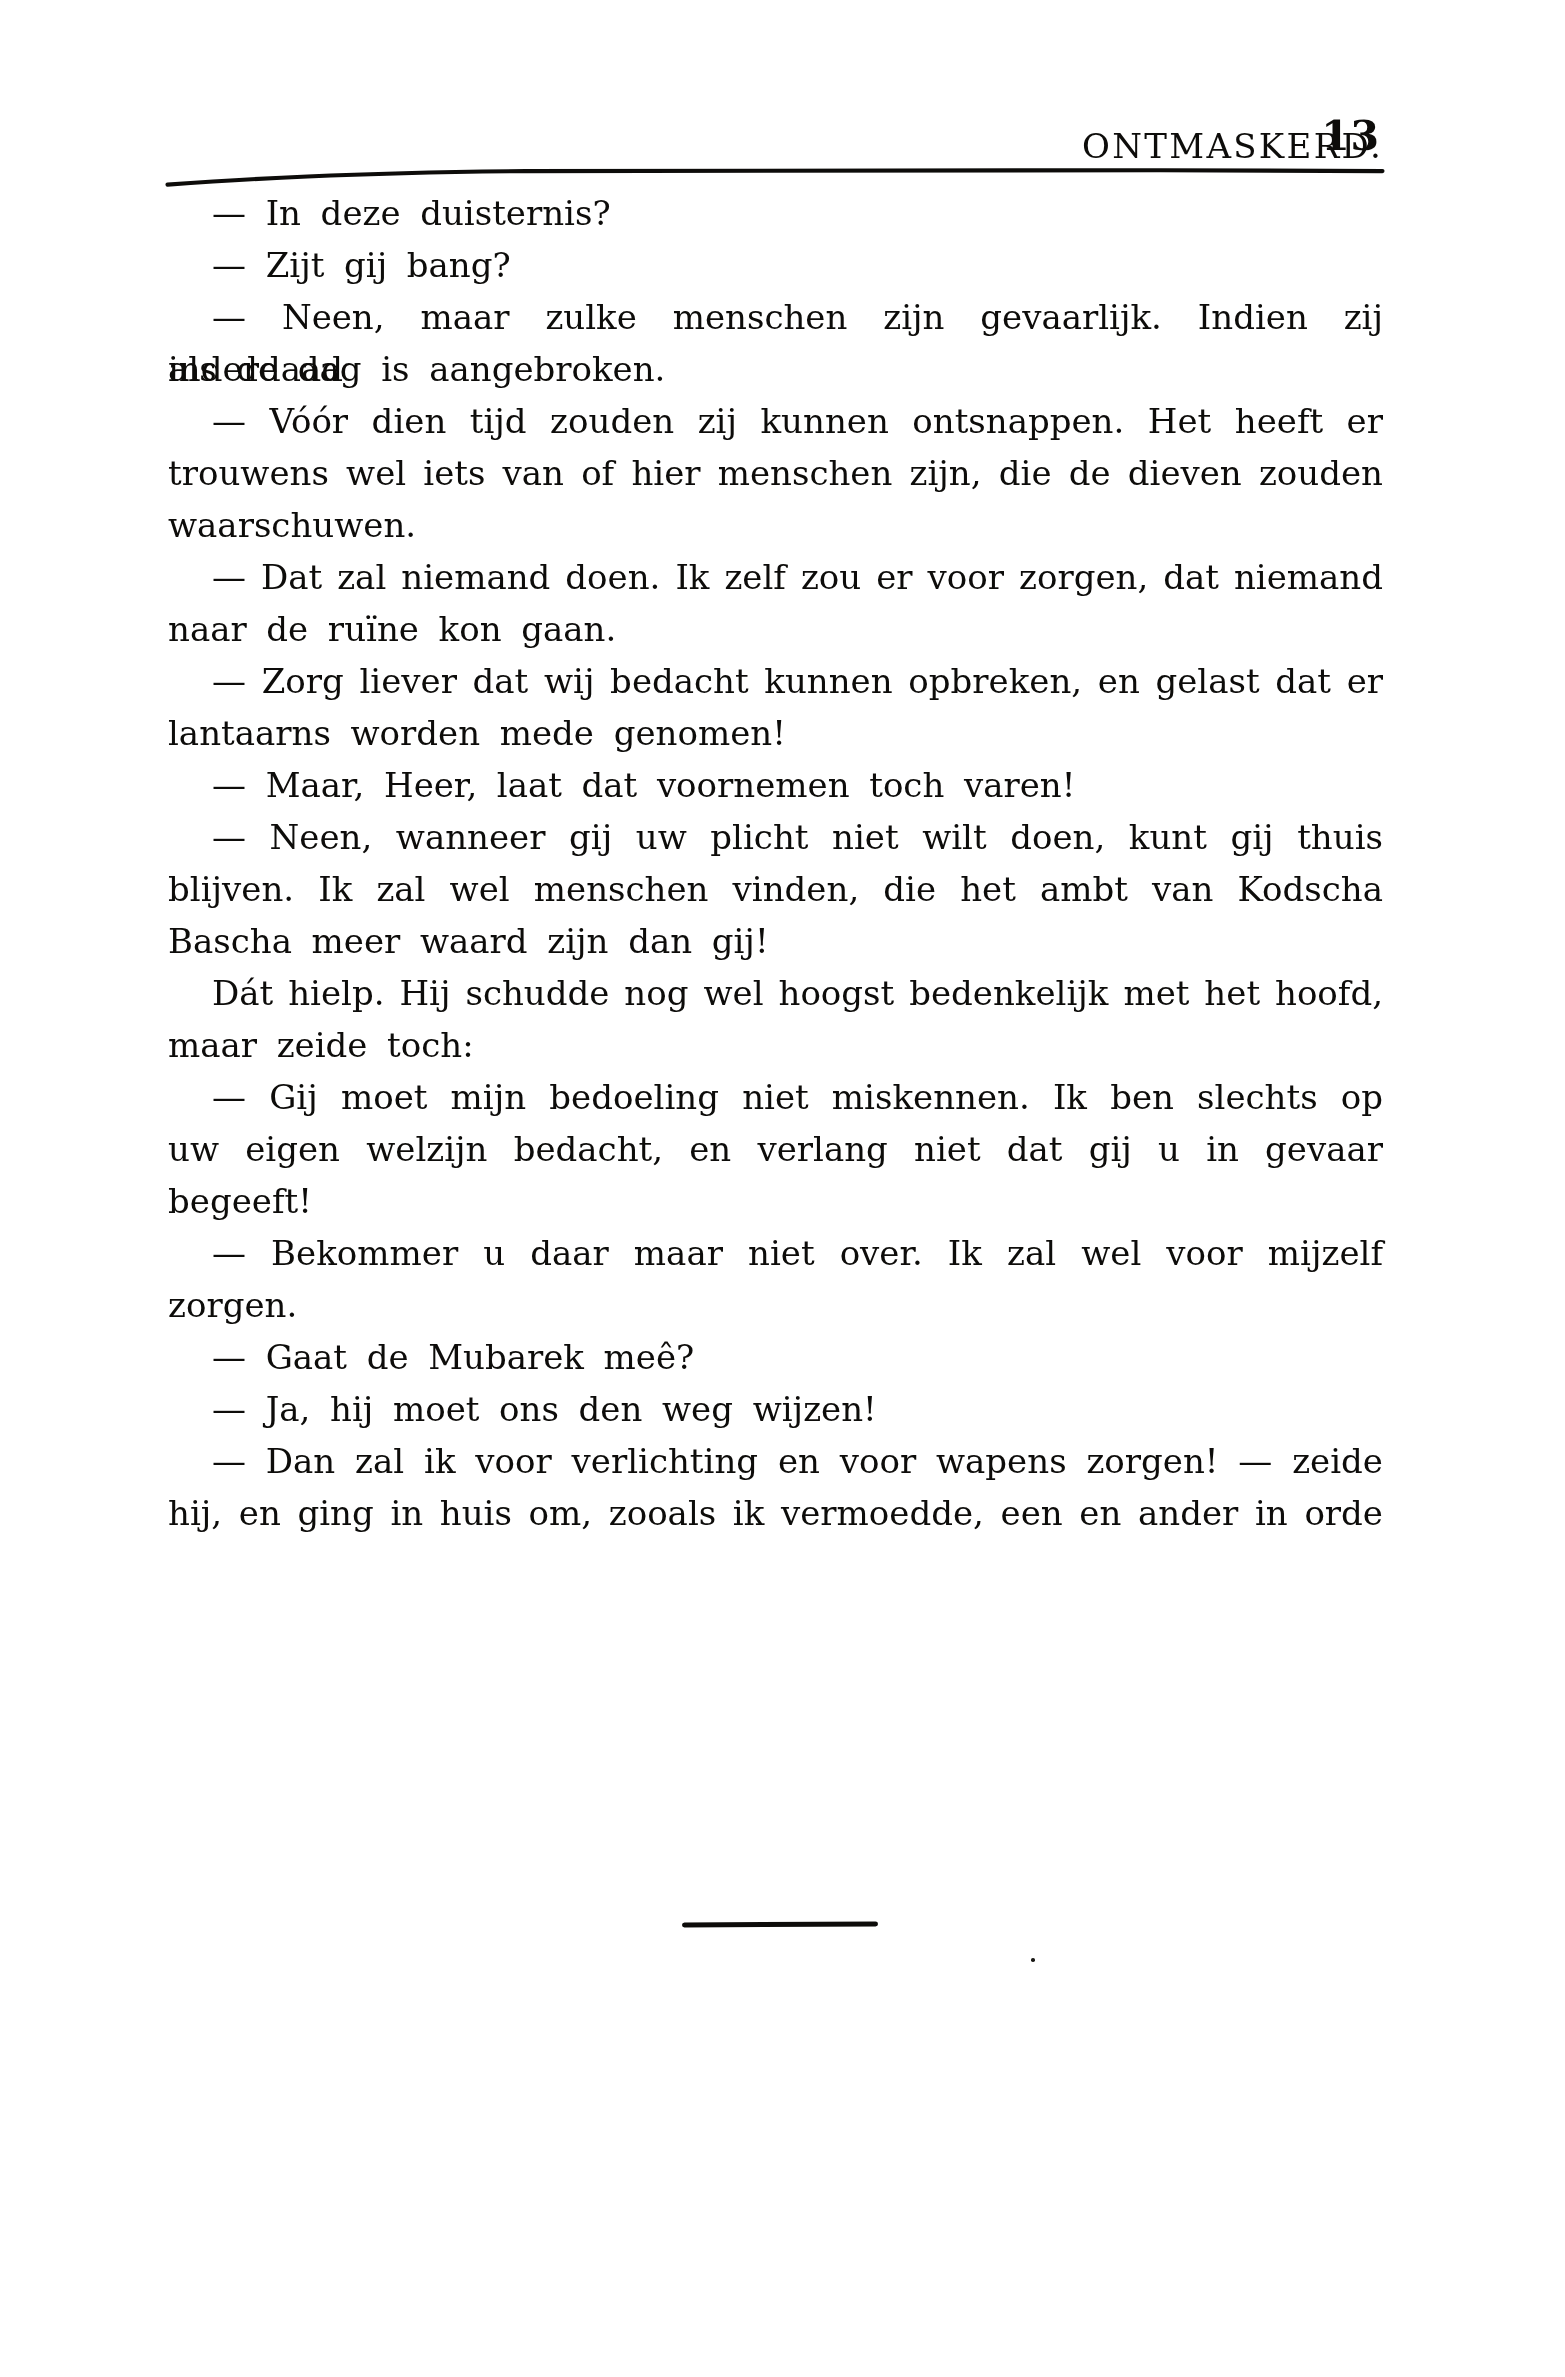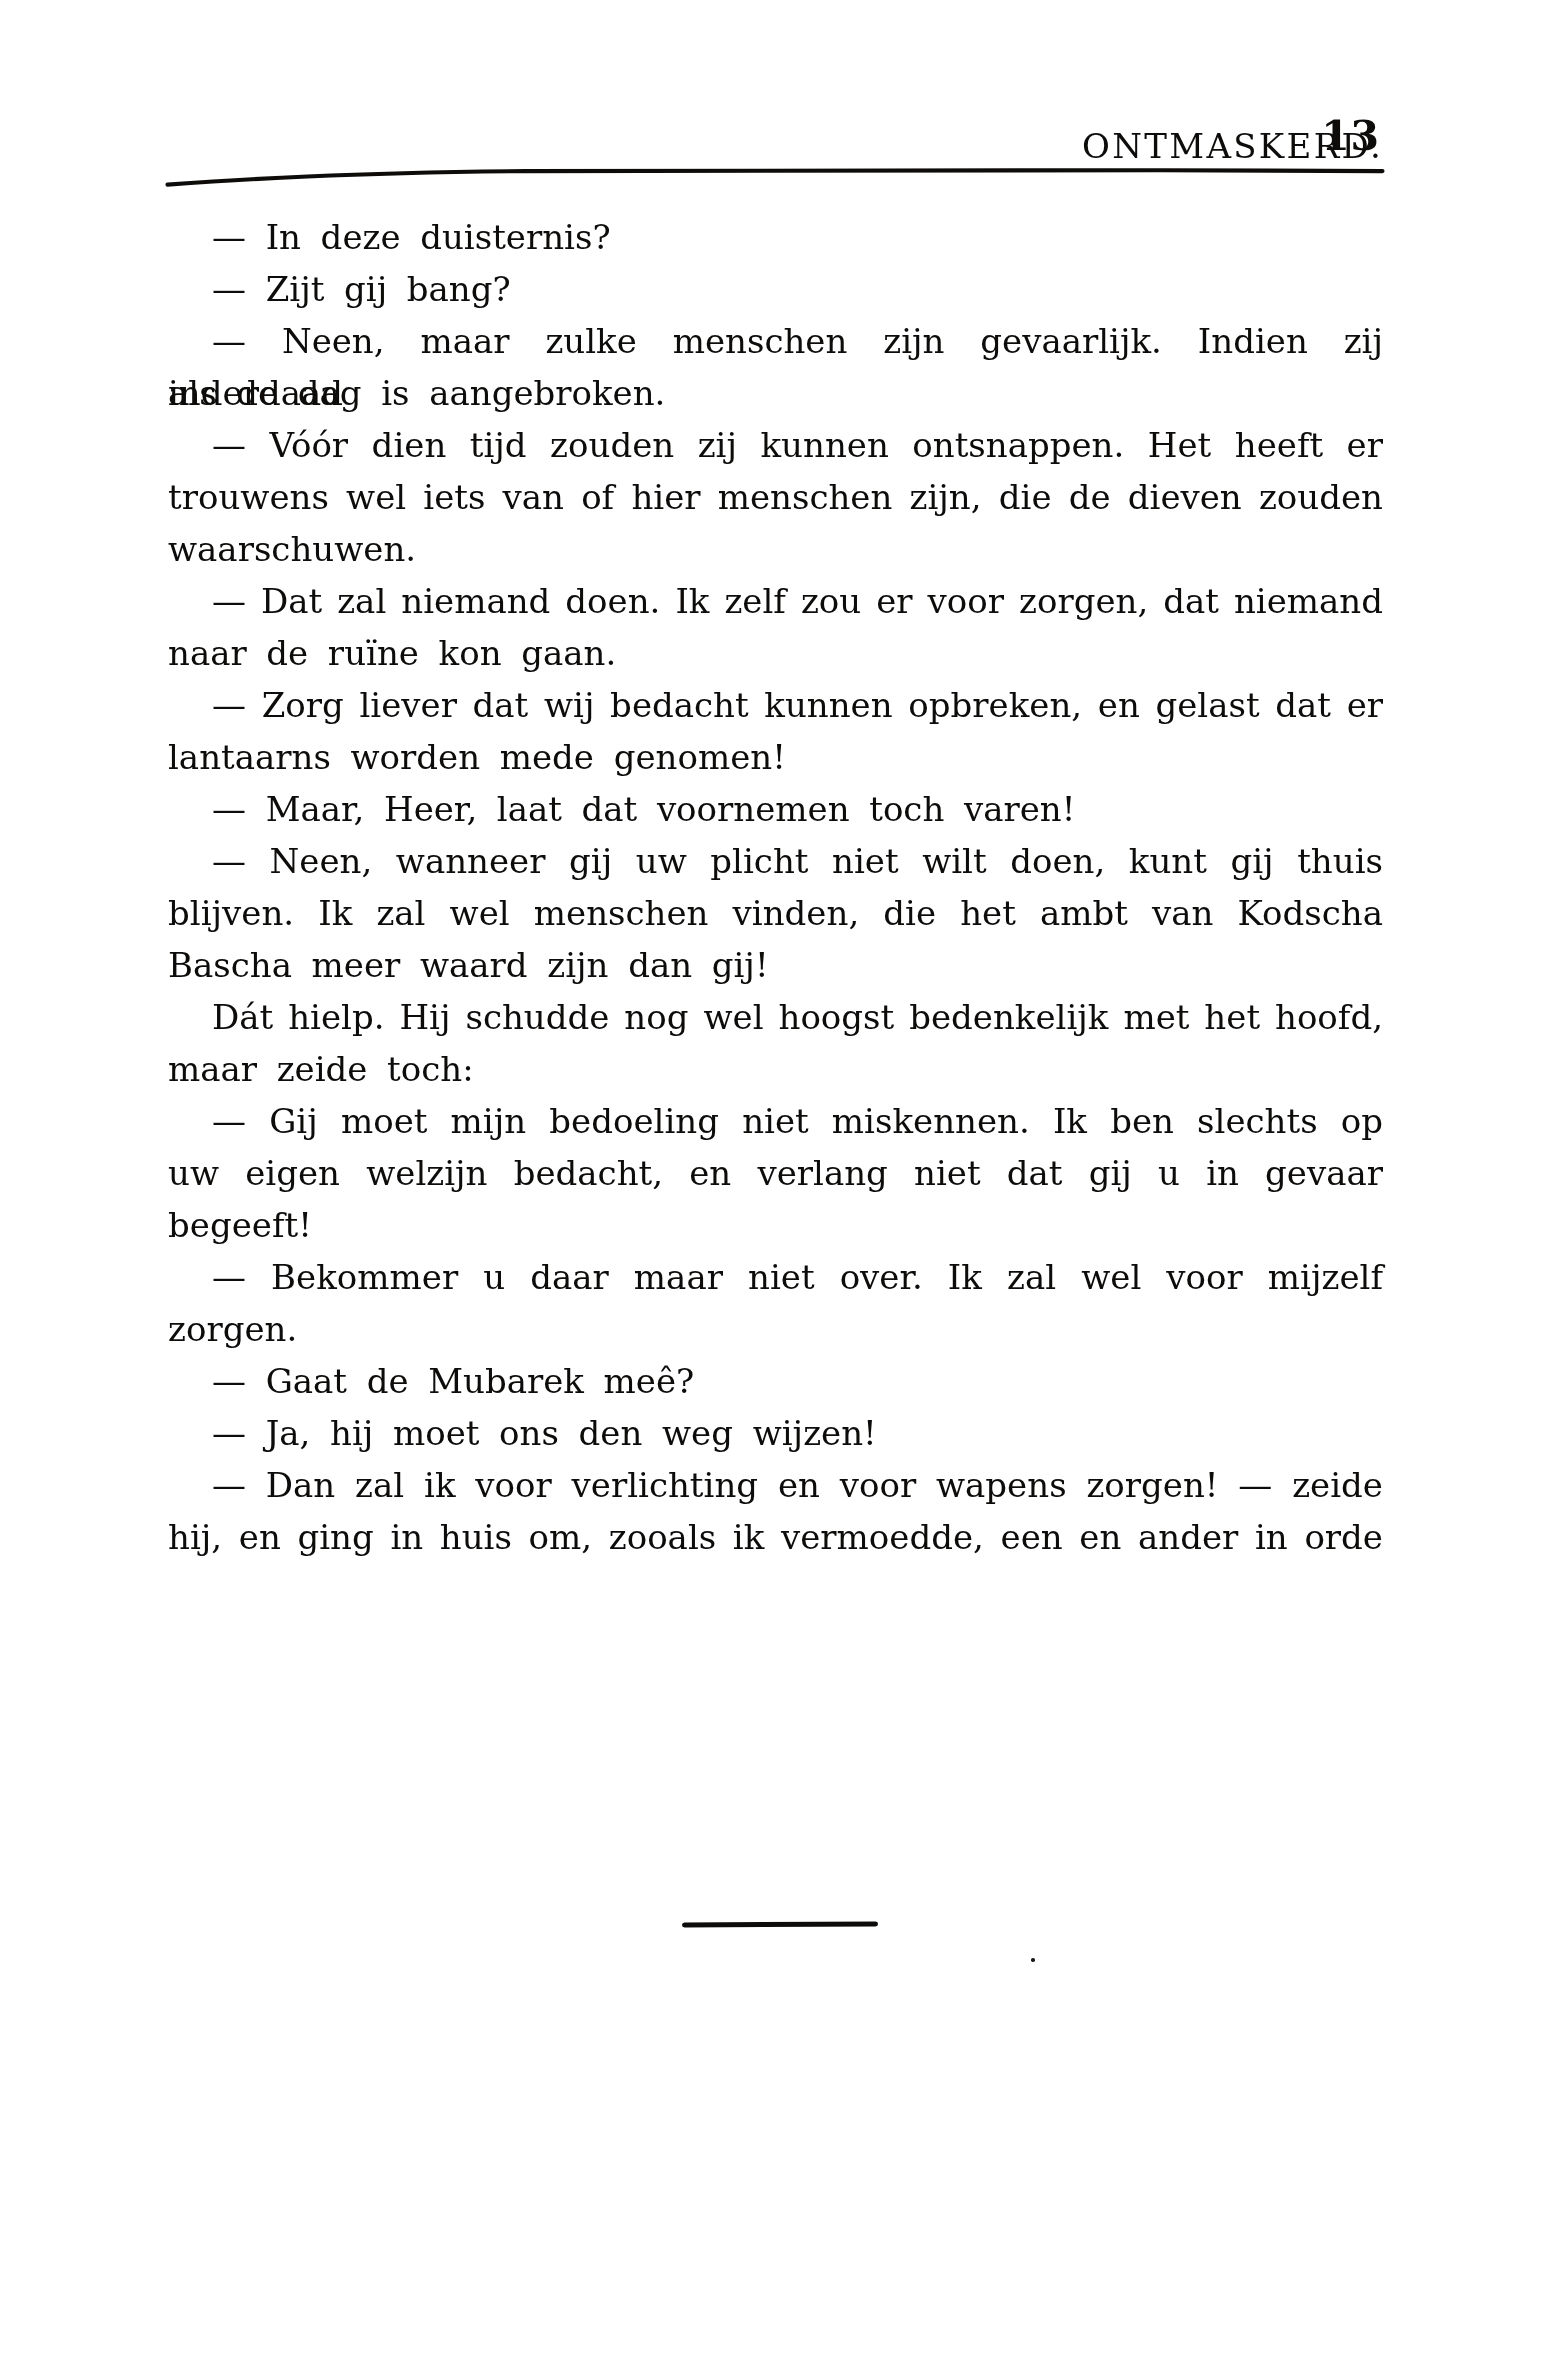--- a/index.html
+++ b/index.html
@@ -43,21 +43,21 @@
     position: absolute;
     left: 163px;
     top: 163px;
     width: 1224px;
     height: 27px;
   }
   
   .body-text {
     position: absolute;
     left: 168px;
-    top: 211px;
+    top: 187px;
     width: 1215px;
     font-size: 34px;
     line-height: 52px;
   }
   .line {
     height: 52px;
     word-spacing: 0.26em;
     white-space: nowrap;
   }
   .line.justify {

